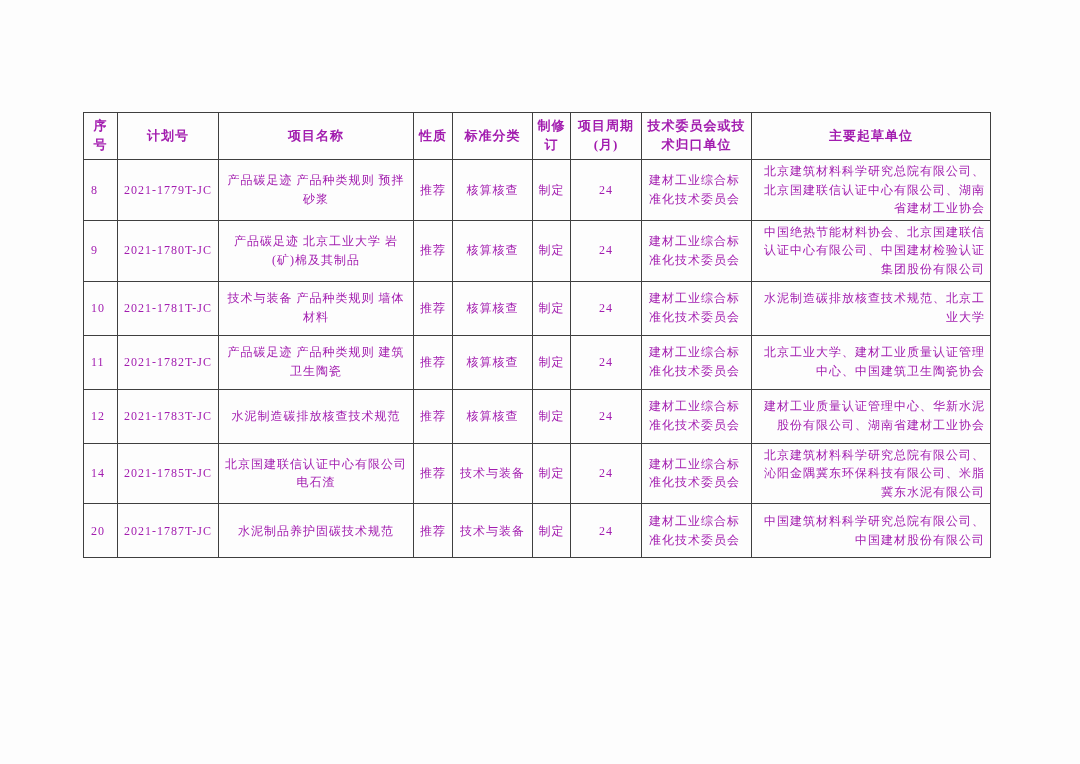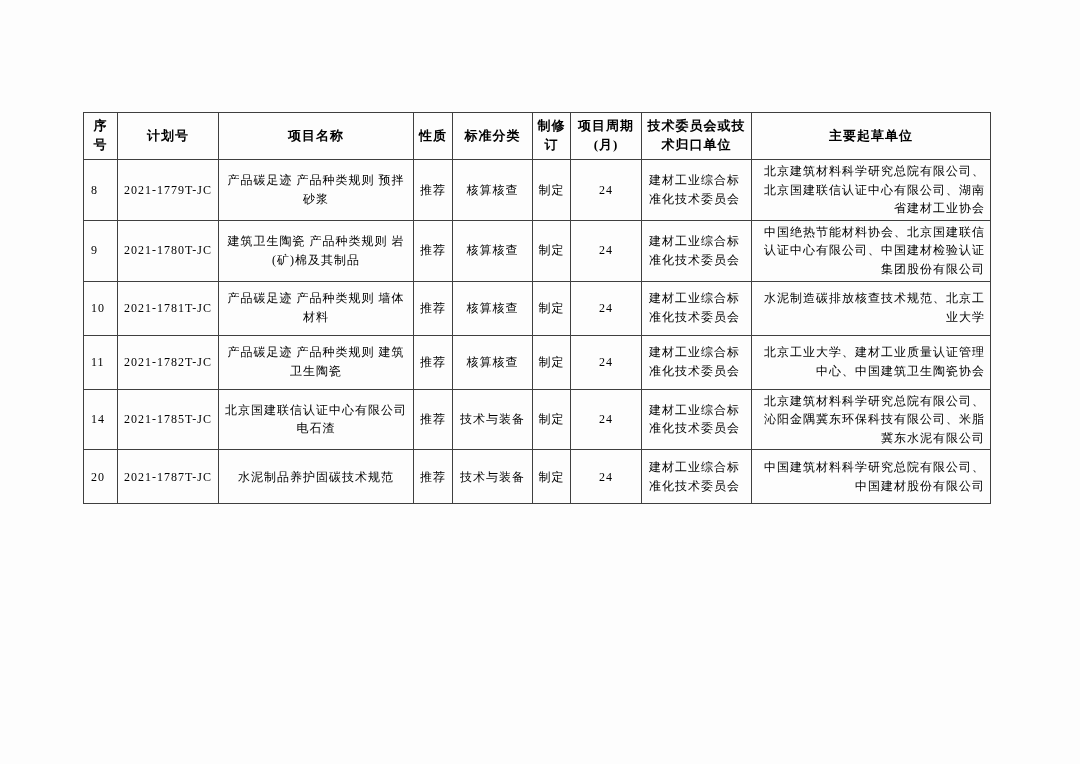--- a/index.html
+++ b/index.html
@@ -6,21 +6,21 @@
     margin: 0;
     padding: 0;
     background: #ffffff;
   }
   .sheet {
     position: relative;
     width: 1080px;
     height: 764px;
     background: #fdfdfd;
     font-family: "Liberation Serif", "DejaVu Serif", serif;
-    color: #000000;
+    color: #a21caf;
     overflow: hidden;
   }
   table.plan-table {
     position: absolute;
     left: 83px;
     top: 112px;
     width: 907px;
     table-layout: fixed;
     border-collapse: collapse;
     background: #fdfdfd;
@@ -107,49 +107,60 @@
         <td>推荐</td>
         <td>核算核查</td>
         <td>制定</td>
         <td>24</td>
         <td>建材工业综合标准化技术委员会</td>
         <td>北京建筑材料科学研究总院有限公司、北京国建联信认证中心有限公司、湖南省建材工业协会</td>
       </tr>
       <tr>
         <td>9</td>
         <td>2021-1780T-JC</td>
-        <td>建筑卫生陶瓷 产品种类规则 岩(矿)棉及其制品</td>
+        <td>产品碳足迹 北京工业大学 岩(矿)棉及其制品</td>
         <td>推荐</td>
         <td>核算核查</td>
         <td>制定</td>
         <td>24</td>
         <td>建材工业综合标准化技术委员会</td>
         <td>中国绝热节能材料协会、北京国建联信认证中心有限公司、中国建材检验认证集团股份有限公司</td>
       </tr>
       <tr>
         <td>10</td>
         <td>2021-1781T-JC</td>
-        <td>产品碳足迹 产品种类规则 墙体材料</td>
+        <td>技术与装备 产品种类规则 墙体材料</td>
         <td>推荐</td>
         <td>核算核查</td>
         <td>制定</td>
         <td>24</td>
         <td>建材工业综合标准化技术委员会</td>
         <td>水泥制造碳排放核查技术规范、北京工业大学</td>
       </tr>
       <tr>
         <td>11</td>
         <td>2021-1782T-JC</td>
         <td>产品碳足迹 产品种类规则 建筑卫生陶瓷</td>
         <td>推荐</td>
         <td>核算核查</td>
         <td>制定</td>
         <td>24</td>
         <td>建材工业综合标准化技术委员会</td>
         <td>北京工业大学、建材工业质量认证管理中心、中国建筑卫生陶瓷协会</td>
+      </tr>
+      <tr>
+        <td>12</td>
+        <td>2021-1783T-JC</td>
+        <td>水泥制造碳排放核查技术规范</td>
+        <td>推荐</td>
+        <td>核算核查</td>
+        <td>制定</td>
+        <td>24</td>
+        <td>建材工业综合标准化技术委员会</td>
+        <td>建材工业质量认证管理中心、华新水泥股份有限公司、湖南省建材工业协会</td>
       </tr>
       <tr>
         <td>14</td>
         <td>2021-1785T-JC</td>
         <td>北京国建联信认证中心有限公司 电石渣</td>
         <td>推荐</td>
         <td>技术与装备</td>
         <td>制定</td>
         <td>24</td>
         <td>建材工业综合标准化技术委员会</td>

